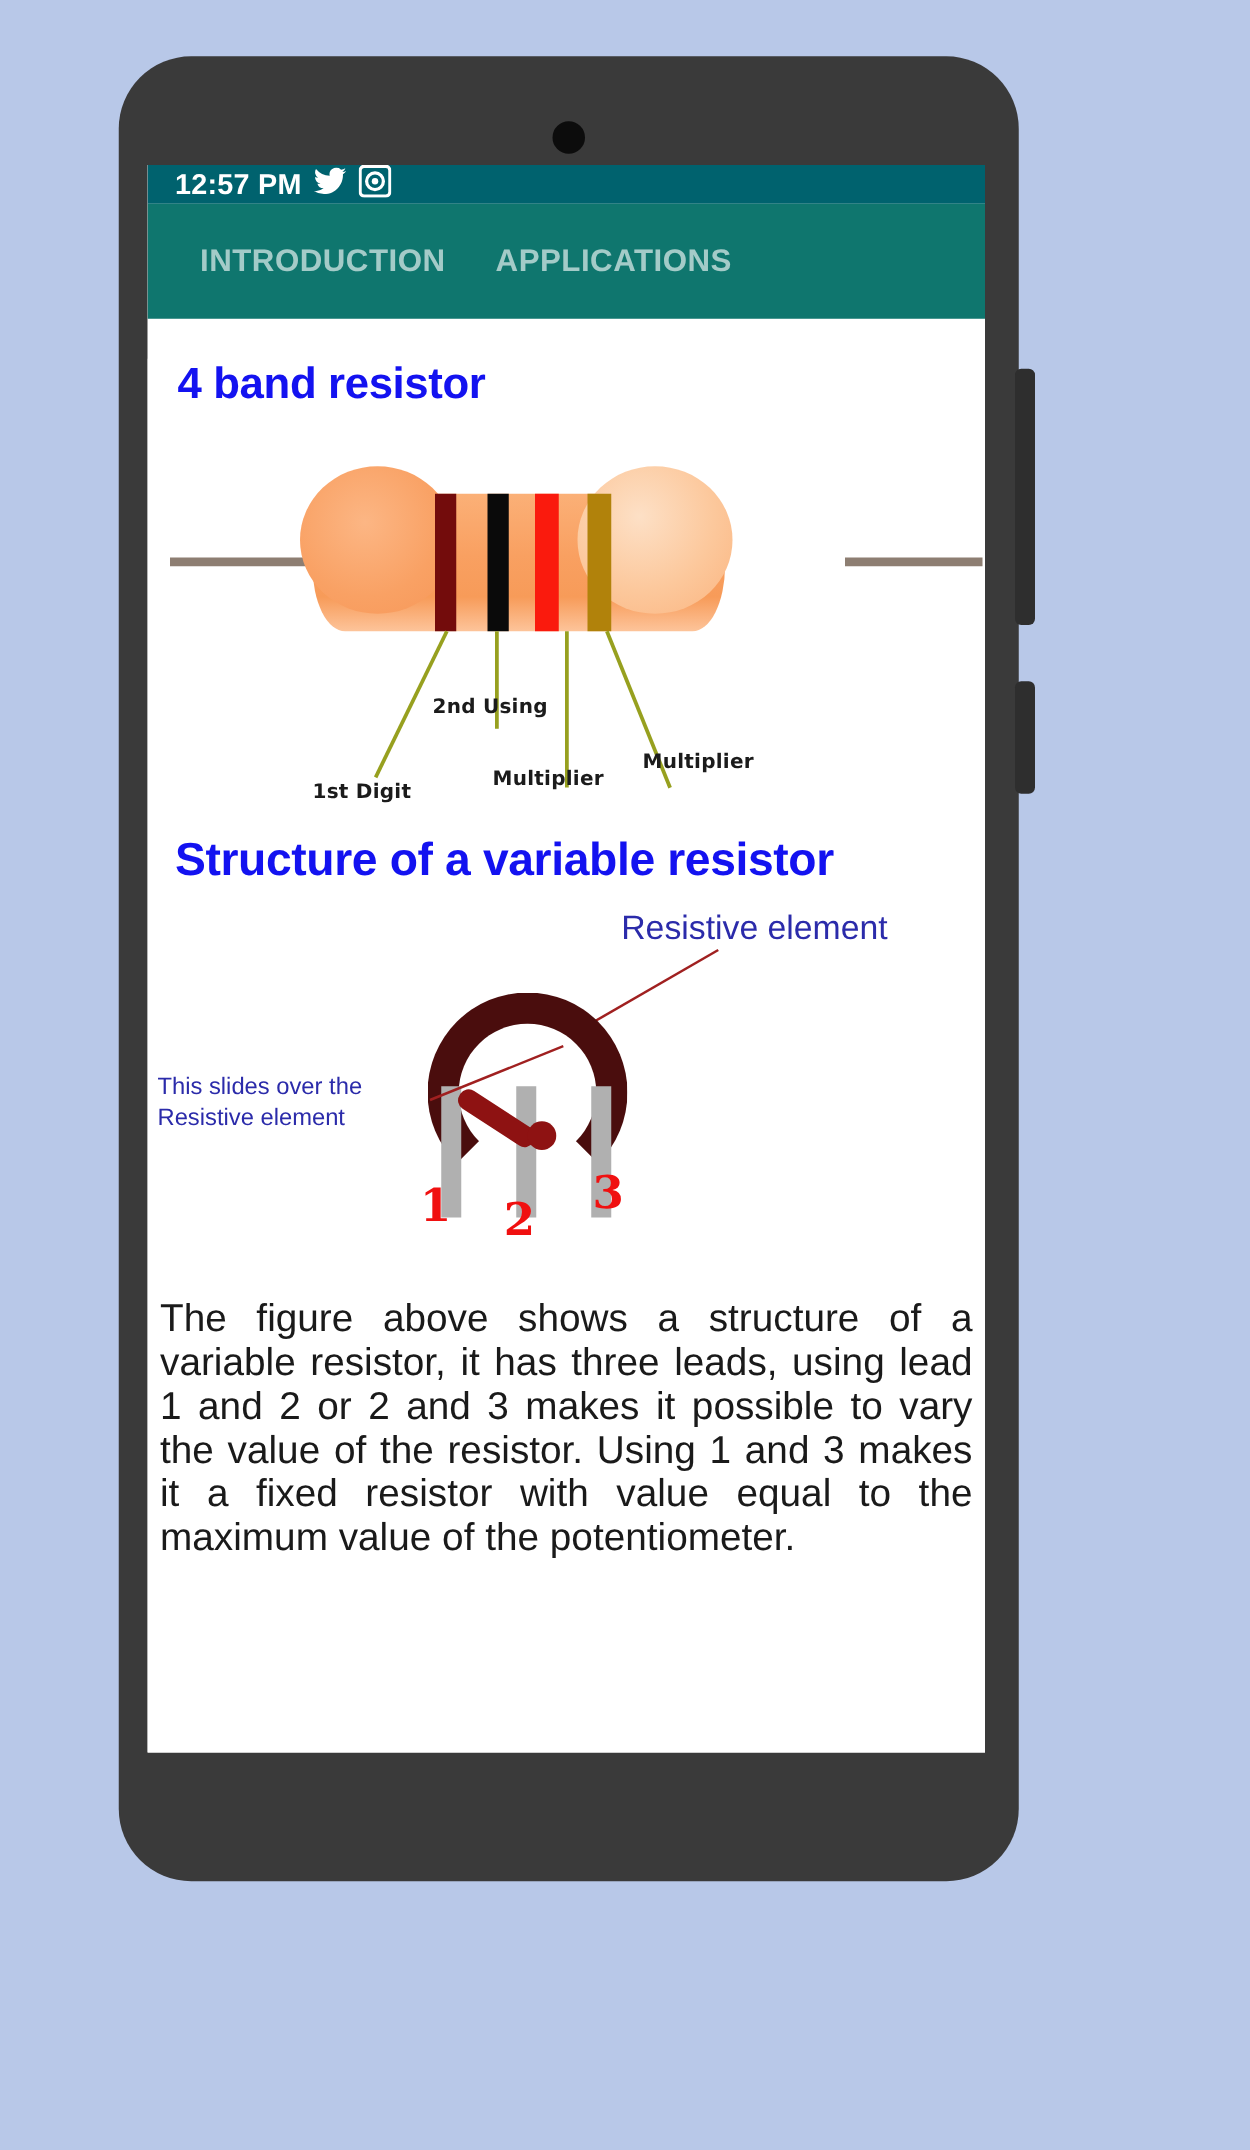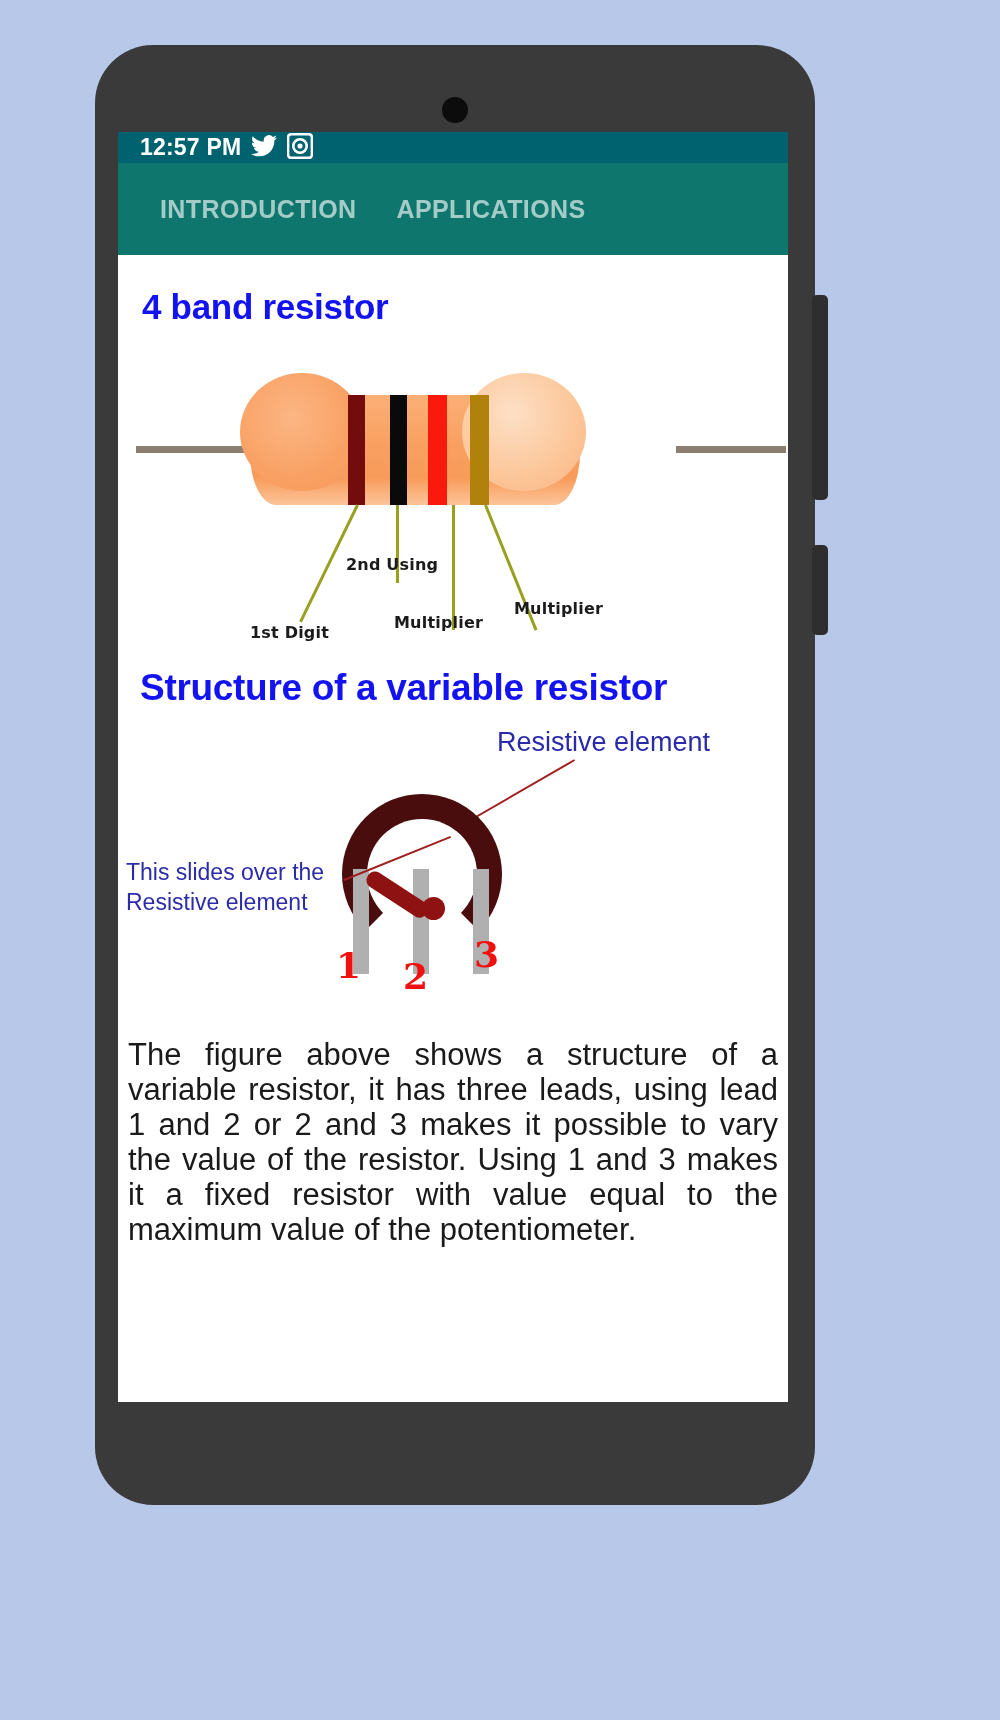--- a/index.html
+++ b/index.html
@@ -233,21 +233,21 @@
     left: 375px;
     top: 8px;
     font-size: 27px;
     color: #2b2baa;
     white-space: nowrap;
   }
   #vr-label-slides {
     position: absolute;
     left: 4px;
     top: 138px;
-    font-size: 23px;
+    font-size: 19px;
     line-height: 1.32;
     color: #2b2baa;
     width: 215px;
   }
   #vr-arc {
     position: absolute;
     left: 220px;
     top: 75px;
     width: 160px;
     height: 160px;

